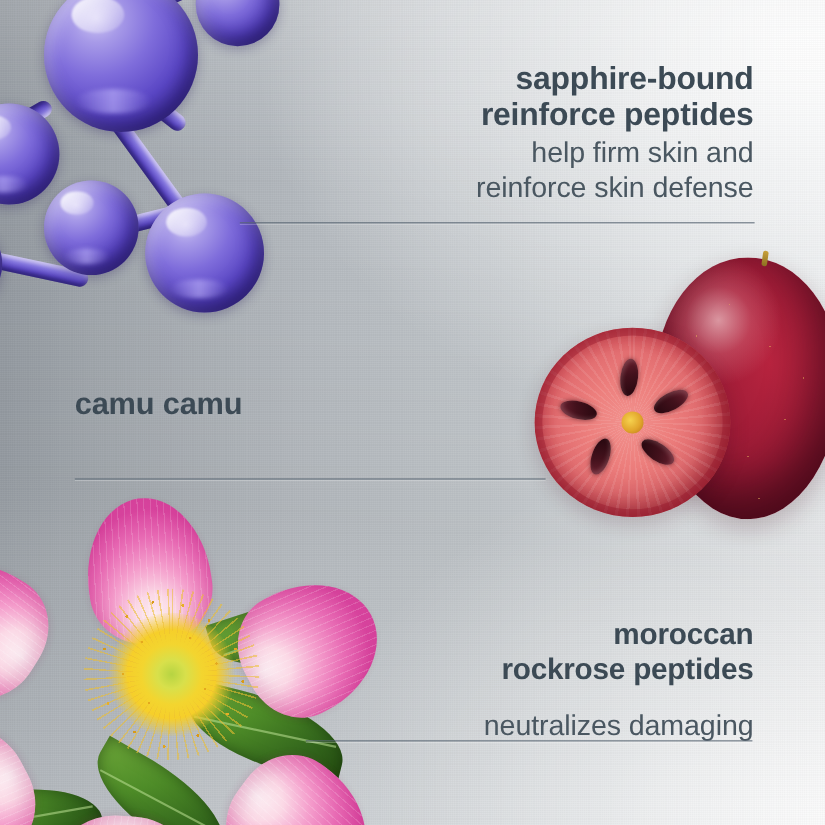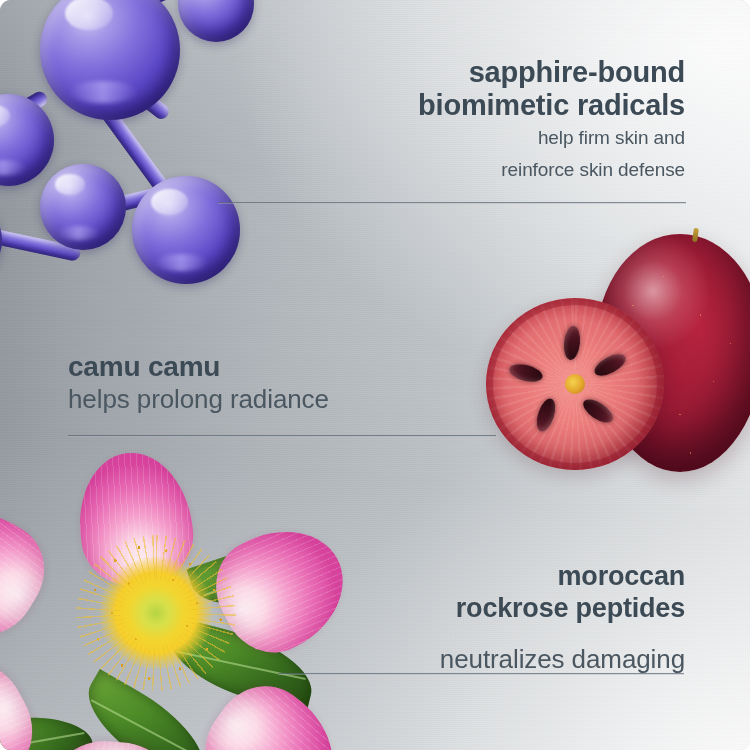--- a/index.html
+++ b/index.html
@@ -10,21 +10,20 @@
   body {
     font-family: "Liberation Sans", sans-serif;
   }
 
   #poster {
     position: relative;
     width: 750px;
     height: 750px;
     overflow: hidden;
     background: #b9bec2;
-    border-radius: 11px;
   }
 
   
   .bg-base {
     position: absolute;
     inset: 0;
     background:
       radial-gradient(150% 110% at 97% 6%, rgba(255,255,255,0.95) 0%, rgba(255,255,255,0.55) 18%, rgba(255,255,255,0.0) 44%),
       radial-gradient(130% 100% at 100% 100%, rgba(255,255,255,0.92) 0%, rgba(255,255,255,0.45) 20%, rgba(255,255,255,0.0) 48%),
       linear-gradient(100deg, #8f959c 0%, #a3a9af 16%, #b7bcc1 38%, #c3c8cc 58%, #d6dadd 78%, #eceef0 100%);
@@ -54,21 +53,21 @@
   .txt-block .light-line {
     font-weight: 400;
     letter-spacing: -0.1px;
   }
 
   #block-peptides {
     top: 56px; right: 65px; width: 430px;
     text-align: right;
   }
   #block-peptides .bold-line { font-size: 29px; line-height: 33px; color: #3c4a55; }
-  #block-peptides .light-line { font-size: 19px; line-height: 32px; color: #4a5761; }
+  #block-peptides .light-line { font-size: 26px; line-height: 32px; color: #4a5761; }
 
   #block-camu {
     top: 350px; left: 68px; width: 420px;
     text-align: left;
   }
   #block-camu .bold-line { font-size: 28px; line-height: 33px; color: #3c4a55; }
   #block-camu .light-line { font-size: 26px; line-height: 32px; color: #4a5761; }
 
   #block-rockrose {
     top: 560px; right: 65px; width: 440px;
@@ -337,29 +336,28 @@
     <div class="petal" style="left:6px;   top:120px; width:120px; height:130px; transform:rotate(242deg);"></div>
     <div class="petal" style="left:18px;  top:28px;  width:116px; height:128px; transform:rotate(302deg);"></div>
 
     <div class="flower-center"></div>
     <div class="stamen-rays"></div>
     <div class="stamen-field"></div>
   </div>
 
   <div class="txt-block" id="block-peptides">
     <div class="bold-line">sapphire-bound</div>
-    <div class="bold-line">biomimetic radicals</div>
+    <div class="bold-line">reinforce peptides</div>
     <div class="light-line">help firm skin and</div>
     <div class="light-line">reinforce skin defense</div>
   </div>
   <div class="rule" id="rule-1"></div>
 
   <div class="txt-block" id="block-camu">
     <div class="bold-line">camu camu</div>
-    <div class="light-line">helps prolong radiance</div>
   </div>
   <div class="rule" id="rule-2"></div>
 
   <div class="txt-block" id="block-rockrose">
     <div class="bold-line">moroccan</div>
     <div class="bold-line">rockrose peptides</div>
     <div class="light-line">neutralizes damaging</div>
   </div>
   <div class="rule" id="rule-3"></div>
 

